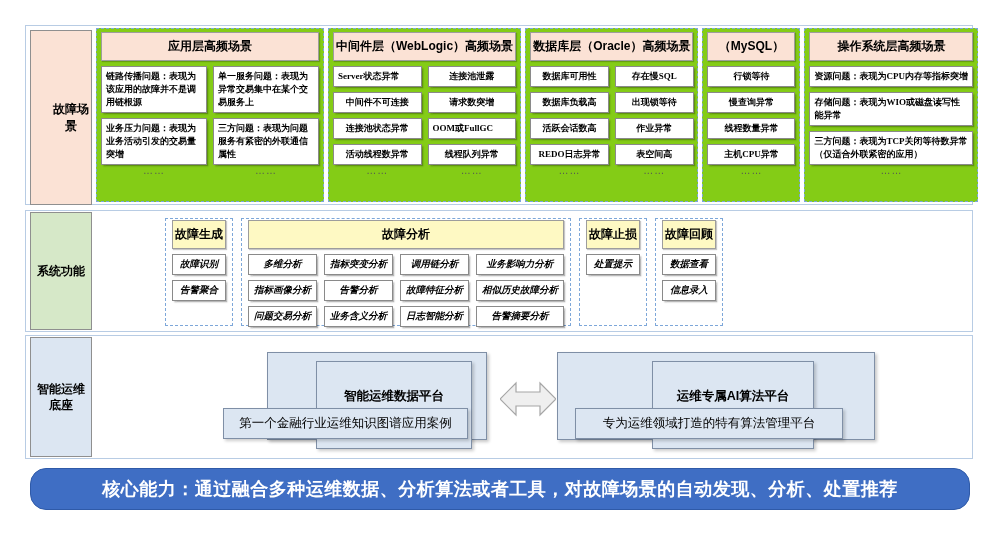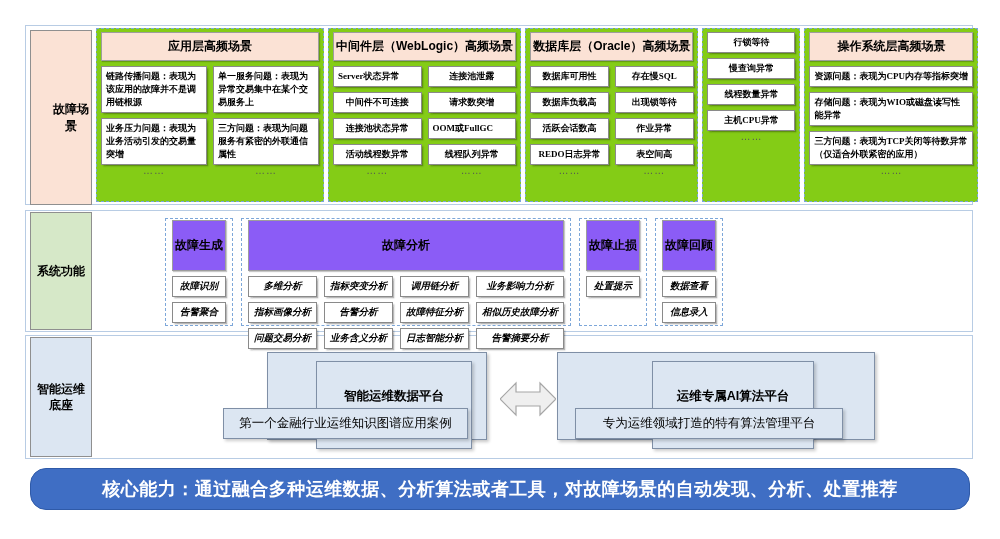--- a/index.html
+++ b/index.html
@@ -71,23 +71,23 @@
   .fn-groups{position:absolute;left:165px;top:218px;height:108px;display:flex;gap:8px;}
   .fgroup{
     box-sizing:border-box;
     border:1px dashed #7da7d9;
     padding:2px 6px 4px 6px;
     display:flex;flex-direction:column;align-items:center;
     background:#fff;
   }
   .fg-hd{
     width:100%;box-sizing:border-box;
-    background:#8b5cf6;border:1px solid #9d9d9d;
+    background:#fef9c3;border:1px solid #9d9d9d;
     text-align:center;font-size:12px;font-weight:bold;
-    padding:16px 2px;margin:-1px 0 5px 0;
+    padding:5px 2px;margin:-1px 0 5px 0;
     box-shadow:1px 1px 1px rgba(0,0,0,.22);
   }
   .fg-body{display:flex;gap:7px;width:100%;justify-content:center;}
   .fg-colbox{display:flex;flex-direction:column;gap:5px;flex:1;}
   .fchip{
     box-sizing:border-box;
     border:1px solid #8a8a8a;background:#fff;
     font-size:9.5px;text-align:center;
     padding:3px 5px;
     box-shadow:1.5px 1.5px 1.5px rgba(0,0,0,.28);
@@ -210,20 +210,21 @@
             <div class="chip c">作业异常</div>
             <div class="chip c">表空间高</div>
           </div>
         </div>
         <div class="dotrow">
           <div>……</div>
           <div>……</div>
         </div>
       </div>
       <div class="col mysql">
+        <div class="col-hd">（MySQL）</div>
         <div class="chips">
           <div class="chipcol">
             <div class="chip c">行锁等待</div>
             <div class="chip c">慢查询异常</div>
             <div class="chip c">线程数量异常</div>
             <div class="chip c">主机CPU异常</div>
           </div>
         </div>
         <div class="dotrow">
           <div>……</div>

